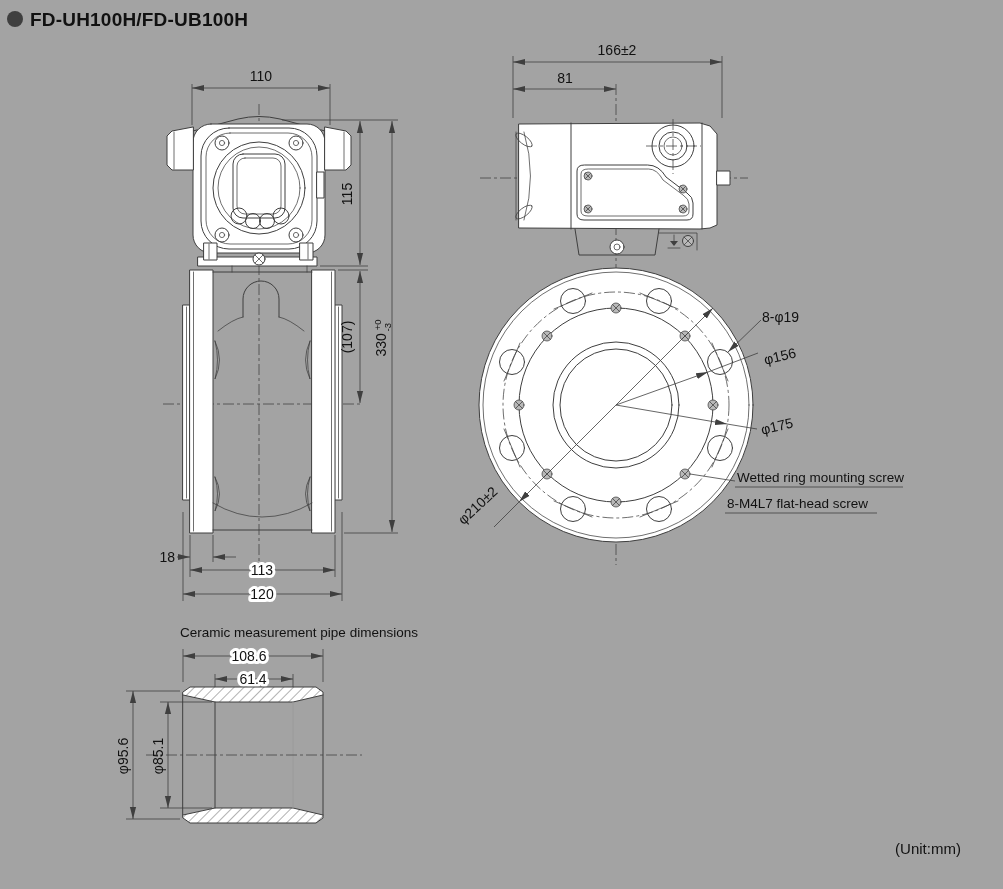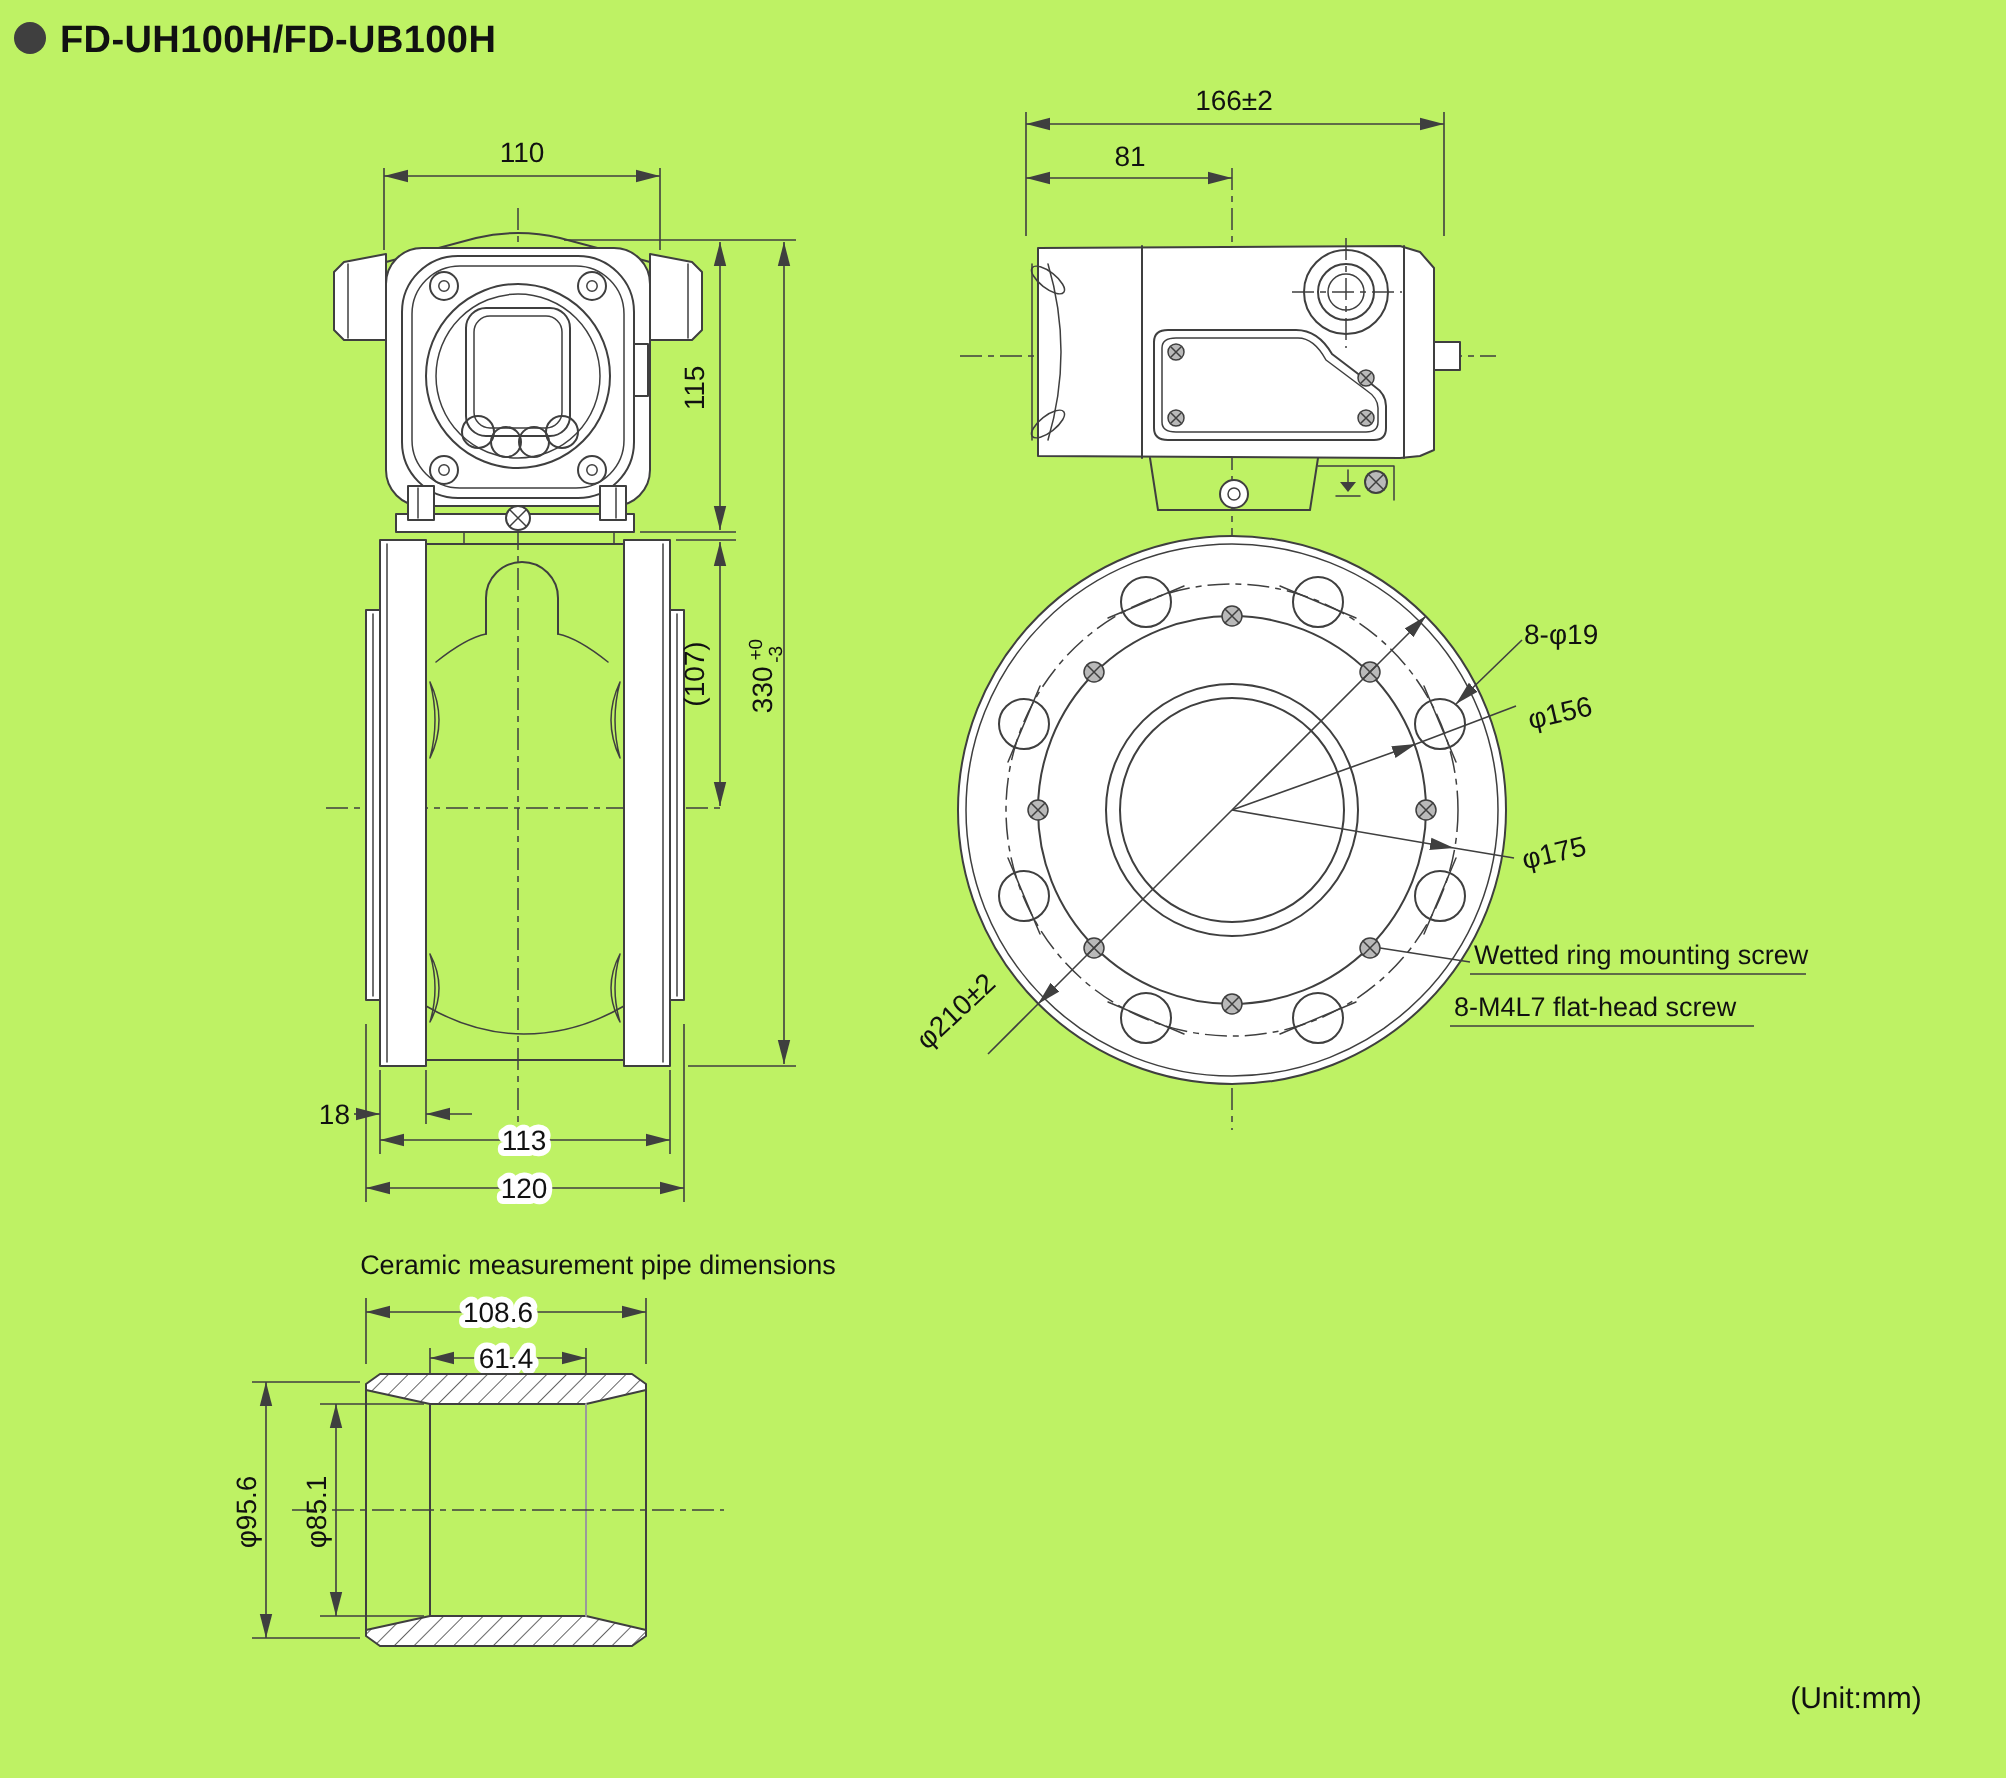--- a/index.html
+++ b/index.html
@@ -1,16 +1,16 @@
 <!DOCTYPE html>
 <html style="--line: #3f3f3f; --text: #111111;"><head>
 <meta charset="utf-8">
 <style>
   html,body{margin:0;padding:0;background:#fff;}
-  .stage{width:1003px;height:889px;position:relative;background:#bef264;}
+  .stage{width:1003px;height:889px;position:relative;background:#a3a3a3;}
   svg{display:block}
   text{fill:var(--text,#111);font-family:"Liberation Sans","DejaVu Sans",sans-serif;font-size:13.5px}
   .t14{font-size:14px}
   .t9{font-size:9.5px}
   .ttl{font-size:19px;font-weight:bold;letter-spacing:.2px}
   .unit{font-size:15px}
   .halo{paint-order:stroke;stroke:#fff;stroke-width:6px;stroke-linejoin:round}
   .ln{fill:none;stroke:var(--line,#3f3f3f);stroke-width:1;stroke-linejoin:round;stroke-linecap:round}
   .lt{stroke-width:.75}
   .gry{stroke:#9a9a9a}

